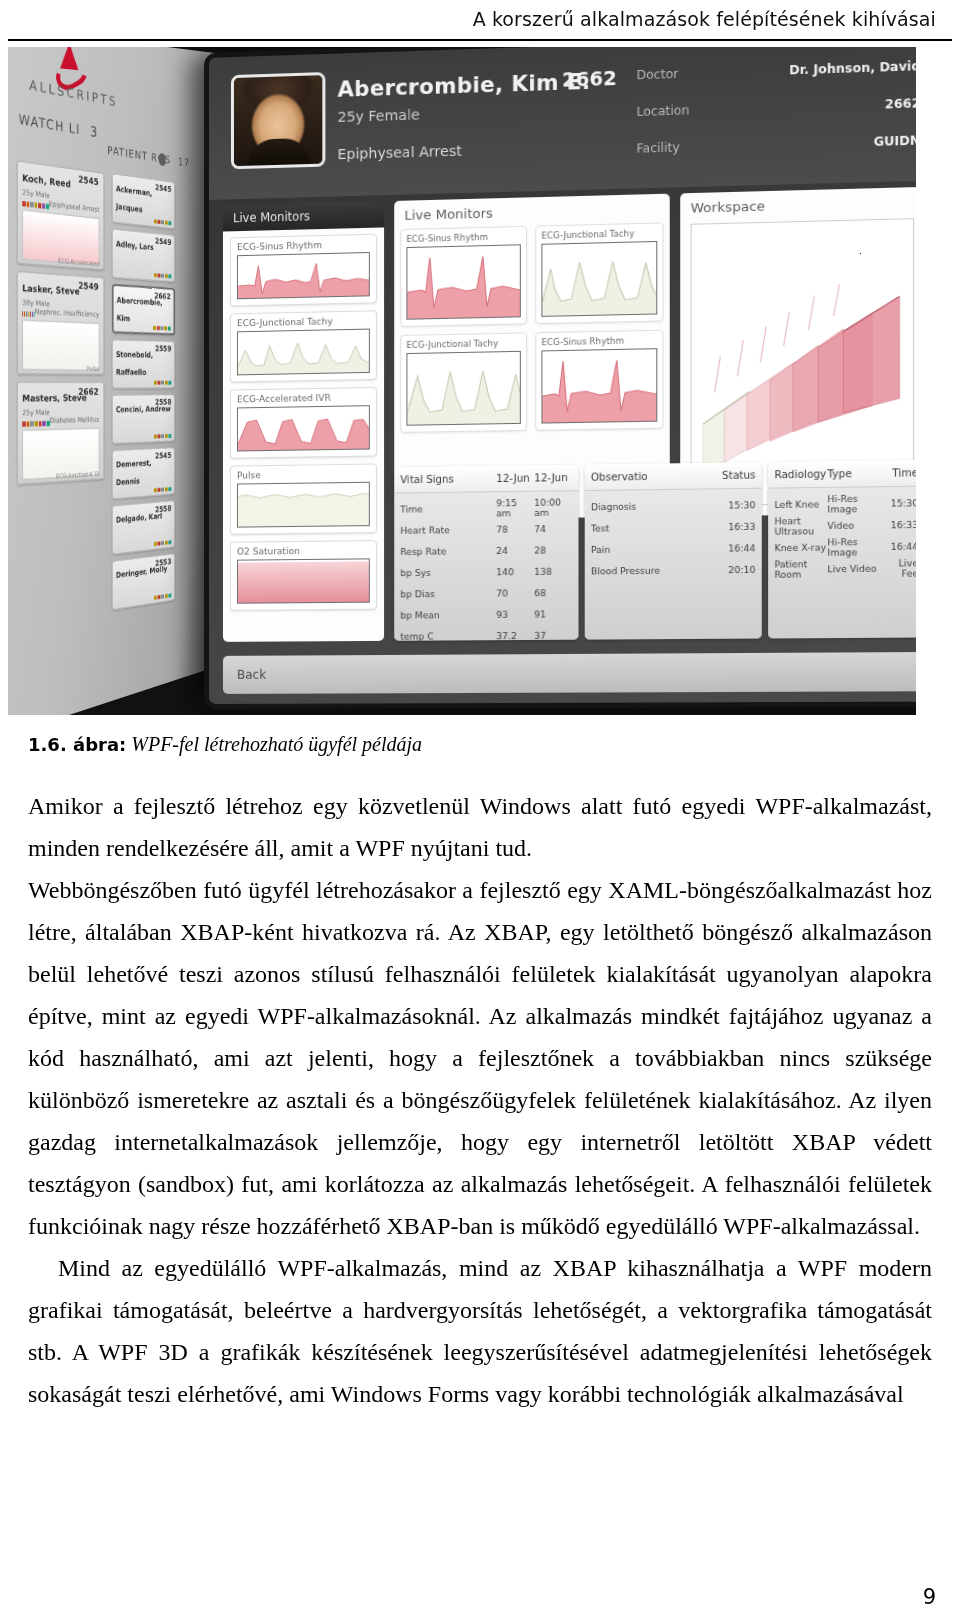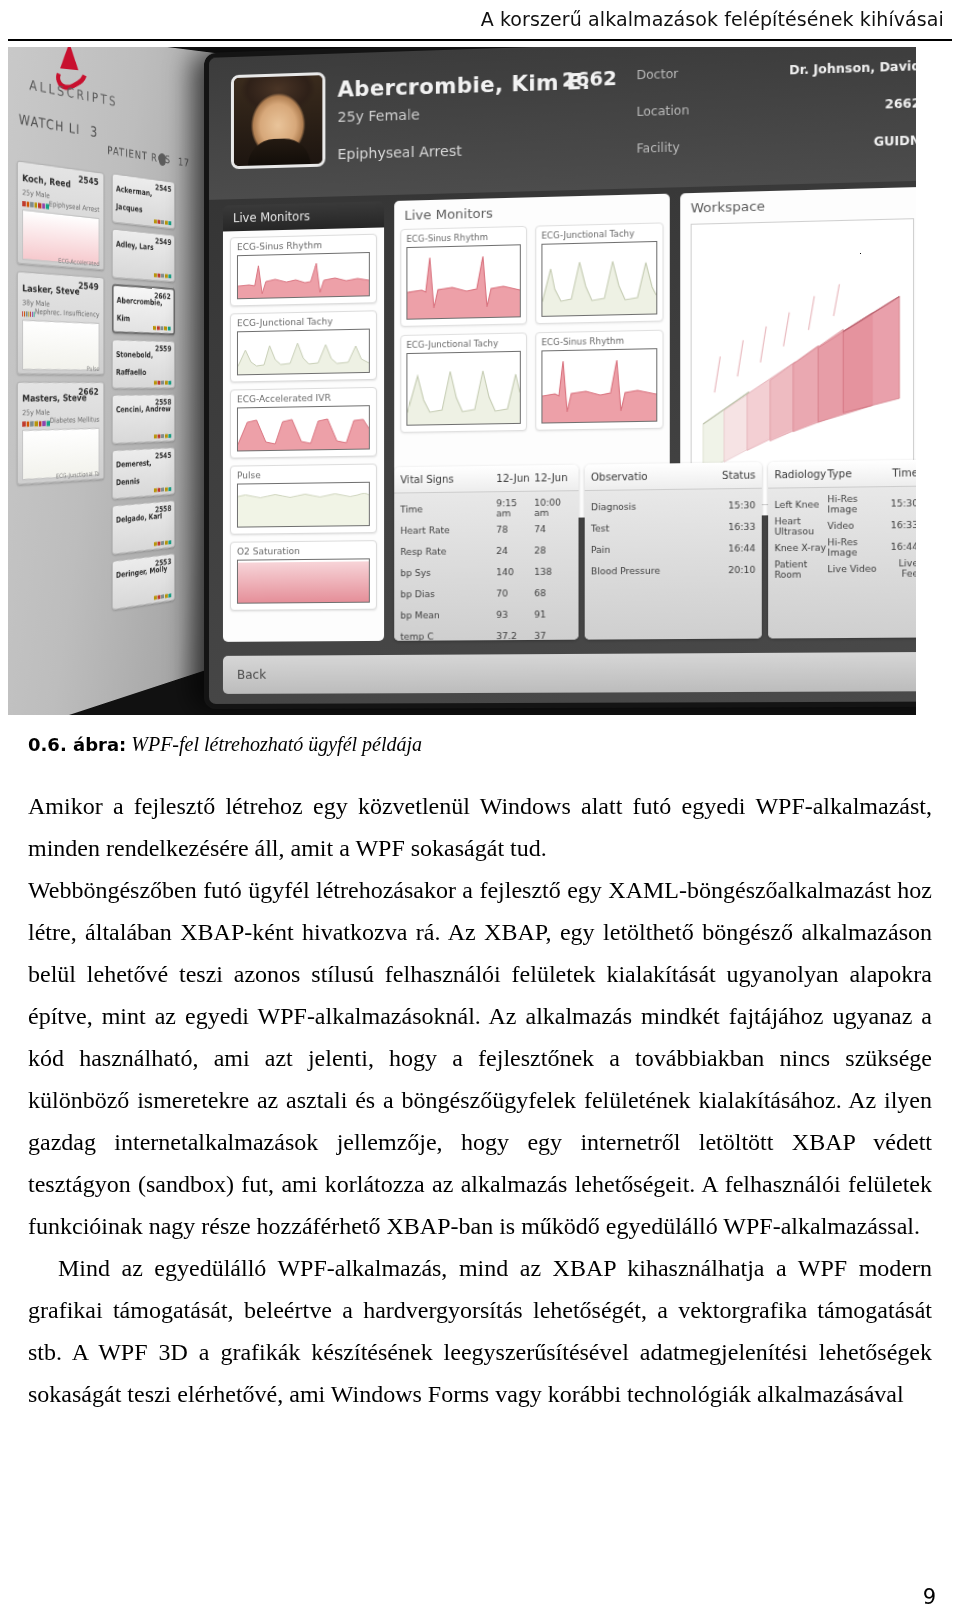--- a/index.html
+++ b/index.html
@@ -7,21 +7,21 @@
   body{
     width:960px;height:1623px;background:#ffffff;
     font-family:"Liberation Serif", serif;
     color:#000;position:relative;overflow:hidden;
   }
 
   
   .runhead{
     position:absolute;top:0;left:0;width:960px;height:38px;
     display:flex;align-items:center;justify-content:flex-end;
-    box-sizing:border-box;padding-right:16px;
+    box-sizing:border-box;padding-right:24px;
   }
   .runhead-text{
     font-family:"DejaVu Sans", sans-serif;
     font-size:19px;color:#111;letter-spacing:.1px;white-space:nowrap;
   }
   .runrule{position:absolute;top:39px;left:8px;width:944px;height:2px;background:#000;}
 
   
   .figure{
     position:absolute;top:47px;left:8px;width:908px;height:668px;
@@ -630,23 +630,23 @@
             </div>
         </div>
       </div>
 
       <div class="backbar">Back</div>
     </div>
   </div>
 </div>
 
 <div class="caption">
-  <b>0.6. ábra:</b>
+  <b>1.6. ábra:</b>
   <i>WPF-fel létrehozható ügyfél példája</i>
 </div>
 
 <div class="prose">
-  <p>Amikor a fejlesztő létrehoz egy közvetlenül Windows alatt futó egyedi WPF-alkalmazást, minden rendelkezésére áll, amit a WPF sokaságát tud.</p>
+  <p>Amikor a fejlesztő létrehoz egy közvetlenül Windows alatt futó egyedi WPF-alkalmazást, minden rendelkezésére áll, amit a WPF nyújtani tud.</p>
   <p>Webböngészőben futó ügyfél létrehozásakor a fejlesztő egy XAML-böngészőalkalmazást hoz létre, általában XBAP-ként hivatkozva rá. Az XBAP, egy letölthető böngésző alkalmazáson belül lehetővé teszi azonos stílusú felhasználói felületek kialakítását ugyanolyan alapokra építve, mint az egyedi WPF-alkalmazásoknál. Az alkalmazás mindkét fajtájához ugyanaz a kód használható, ami azt jelenti, hogy a fejlesztőnek a továbbiakban nincs szüksége különböző ismeretekre az asztali és a böngészőügyfelek felületének kialakításához. Az ilyen gazdag internetalkalmazások jellemzője, hogy egy internetről letöltött XBAP védett tesztágyon (sandbox) fut, ami korlátozza az alkalmazás lehetőségeit. A felhasználói felületek funkcióinak nagy része hozzáférhető XBAP-ban is működő egyedülálló WPF-alkalmazással.</p>
   <p class="ind">Mind az egyedülálló WPF-alkalmazás, mind az XBAP kihasználhatja a WPF modern grafikai támogatását, beleértve a hardvergyorsítás lehetőségét, a vektorgrafika támogatását stb. A WPF 3D a grafikák készítésének leegyszerűsítésével adatmegjelenítési lehetőségek sokaságát teszi elérhetővé, ami Windows Forms vagy korábbi technológiák alkalmazásával</p>
 </div>
 
 <div class="pageno">9</div>
 
 </body></html>

